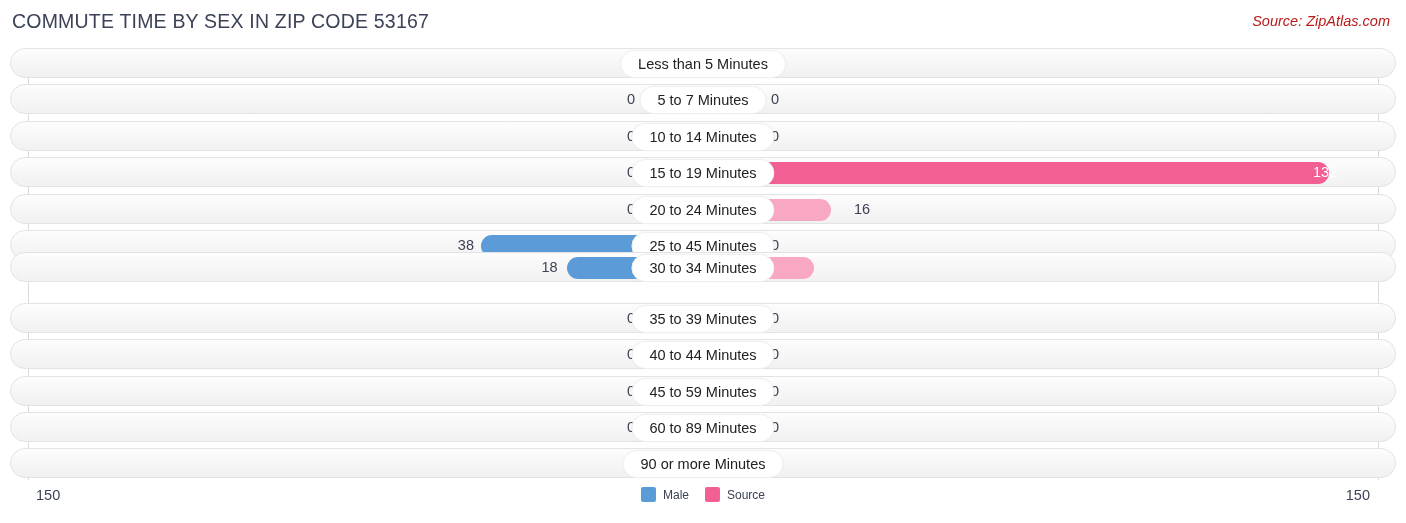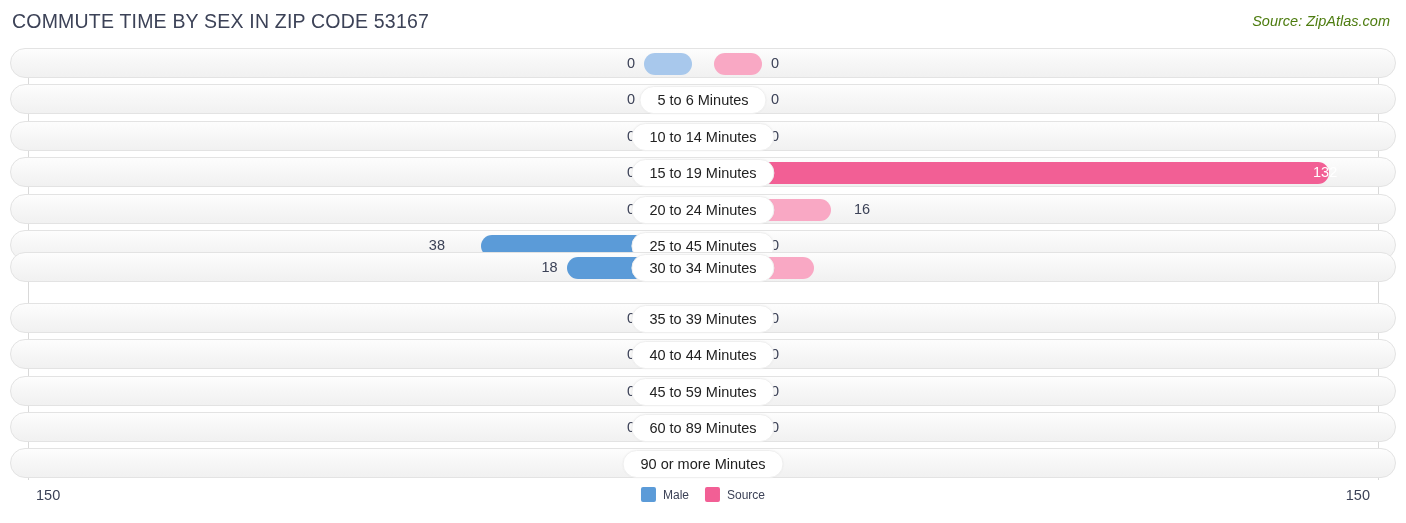--- a/index.html
+++ b/index.html
@@ -15,21 +15,21 @@
   .header {
     position: absolute; left: 0; top: 0; width: 1402px; height: 44px;
   }
   .chart-title {
     position: absolute; left: 12px; top: 10px;
     font-size: 19.5px; color: #3c4257; letter-spacing: .2px;
     white-space: nowrap;
   }
   .source {
     position: absolute; right: 12px; top: 13px;
-    font-size: 14.5px; font-style: italic; color: #4d7c0f;
+    font-size: 14.5px; font-style: italic; color: #b91c1c;
     white-space: nowrap;
   }
 
   
   .plot {
     position: absolute; left: 0; top: 44px;
     width: 1406px; height: 436px;
   }
   .axis-line {
     position: absolute; top: 4px; width: 1px; height: 432px;
@@ -119,27 +119,28 @@
   </div>
 
   <div class="plot" id="plot">
     <div class="axis-line axis-left"></div>
     <div class="axis-line axis-right"></div>
   <div class="row" style="top: 4px;">
         <div class="bar bar-male lo" style="width: 48px;"></div>
         <div class="bar bar-female lo" style="width: 48px;"></div>
         <div class="val val-male" style="right: 760px;">0</div>
         <div class="val val-female" style="left: 760px;">0</div>
+        <div class="cat-pill">Less than 5 Minutes</div>
       </div>
       <div class="row" style="top: 40.4px;">
         <div class="bar bar-male lo" style="width: 48px;"></div>
         <div class="bar bar-female lo" style="width: 48px;"></div>
         <div class="val val-male" style="right: 760px;">0</div>
         <div class="val val-female" style="left: 760px;">0</div>
-        <div class="cat-pill">5 to 6 Minutes</div>
+        <div class="cat-pill">5 to 7 Minutes</div>
       </div>
       <div class="row" style="top: 76.8px;">
         <div class="bar bar-male lo" style="width: 48px;"></div>
         <div class="bar bar-female lo" style="width: 48px;"></div>
         <div class="val val-male" style="right: 760px;">0</div>
         <div class="val val-female" style="left: 760px;">0</div>
         <div class="cat-pill">10 to 14 Minutes</div>
       </div>
       <div class="row" style="top: 113.2px;">
         <div class="bar bar-male lo" style="width: 48px;"></div>
@@ -151,21 +152,21 @@
       <div class="row" style="top: 149.6px;">
         <div class="bar bar-male lo" style="width: 48px;"></div>
         <div class="bar bar-female lo" style="width: 116.727px;"></div>
         <div class="val val-male" style="right: 760px;">0</div>
         <div class="val val-female" style="left: 843px;">16</div>
         <div class="cat-pill">20 to 24 Minutes</div>
       </div>
       <div class="row" style="top: 186px;">
         <div class="bar bar-male hi" style="width: 211.227px;"></div>
         <div class="bar bar-female lo" style="width: 48px;"></div>
-        <div class="val val-male" style="right: 950px;">38</div>
+        <div class="val val-male" style="right: 921px;">38</div>
         <div class="val val-female" style="left: 760px;">0</div>
         <div class="cat-pill">25 to 45 Minutes</div>
       </div>
       <div class="row" style="top: 208px;">
         <div class="bar bar-male hi" style="width: 125.318px;"></div>
         <div class="bar bar-female lo" style="width: 99.5455px;"></div>
         <div class="val val-male" style="right: 837.318px;">18</div>
         <div class="val val-female" style="left: 811.545px; margin-top: 44px;">12</div>
         <div class="cat-pill">30 to 34 Minutes</div>
       </div>

